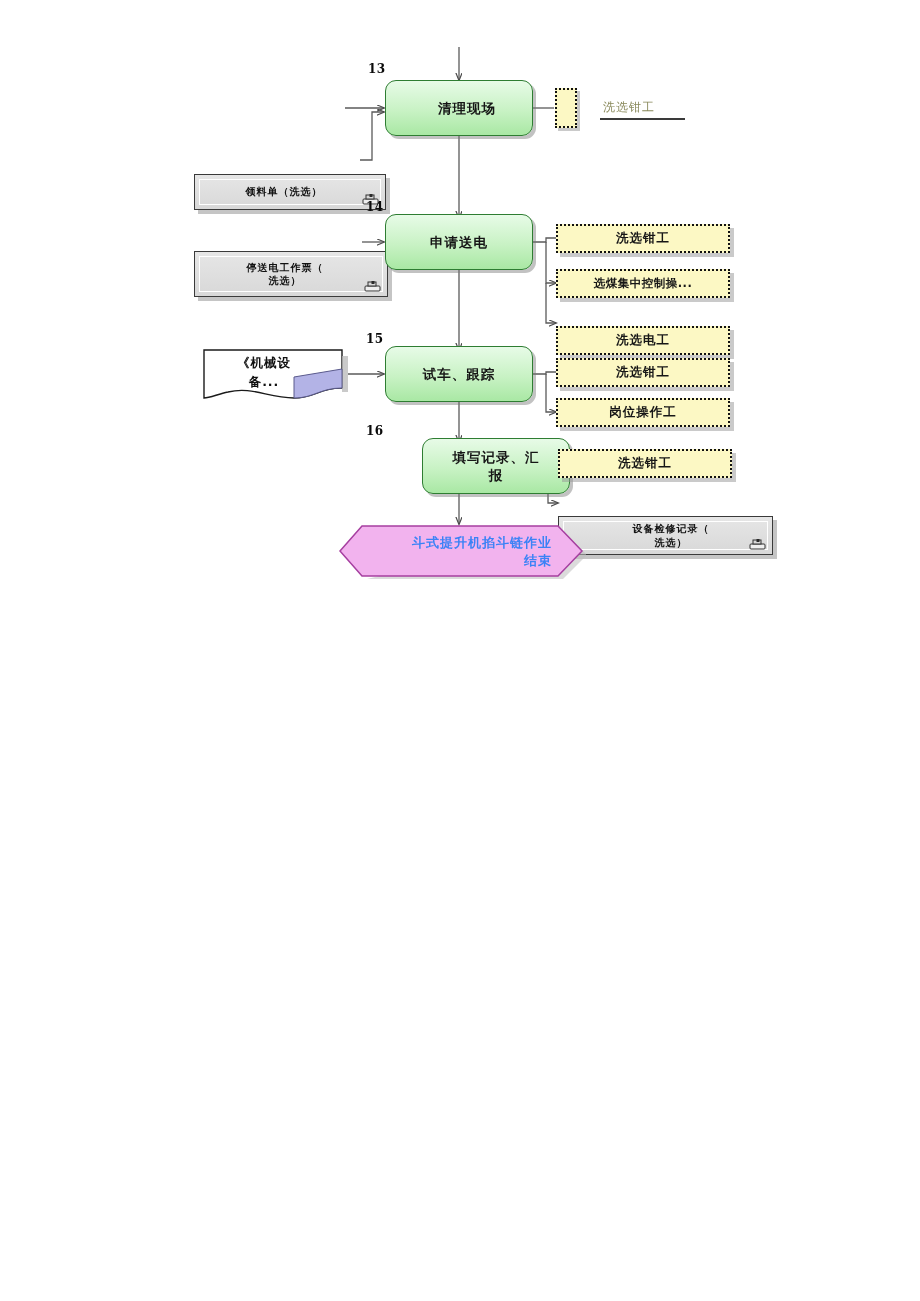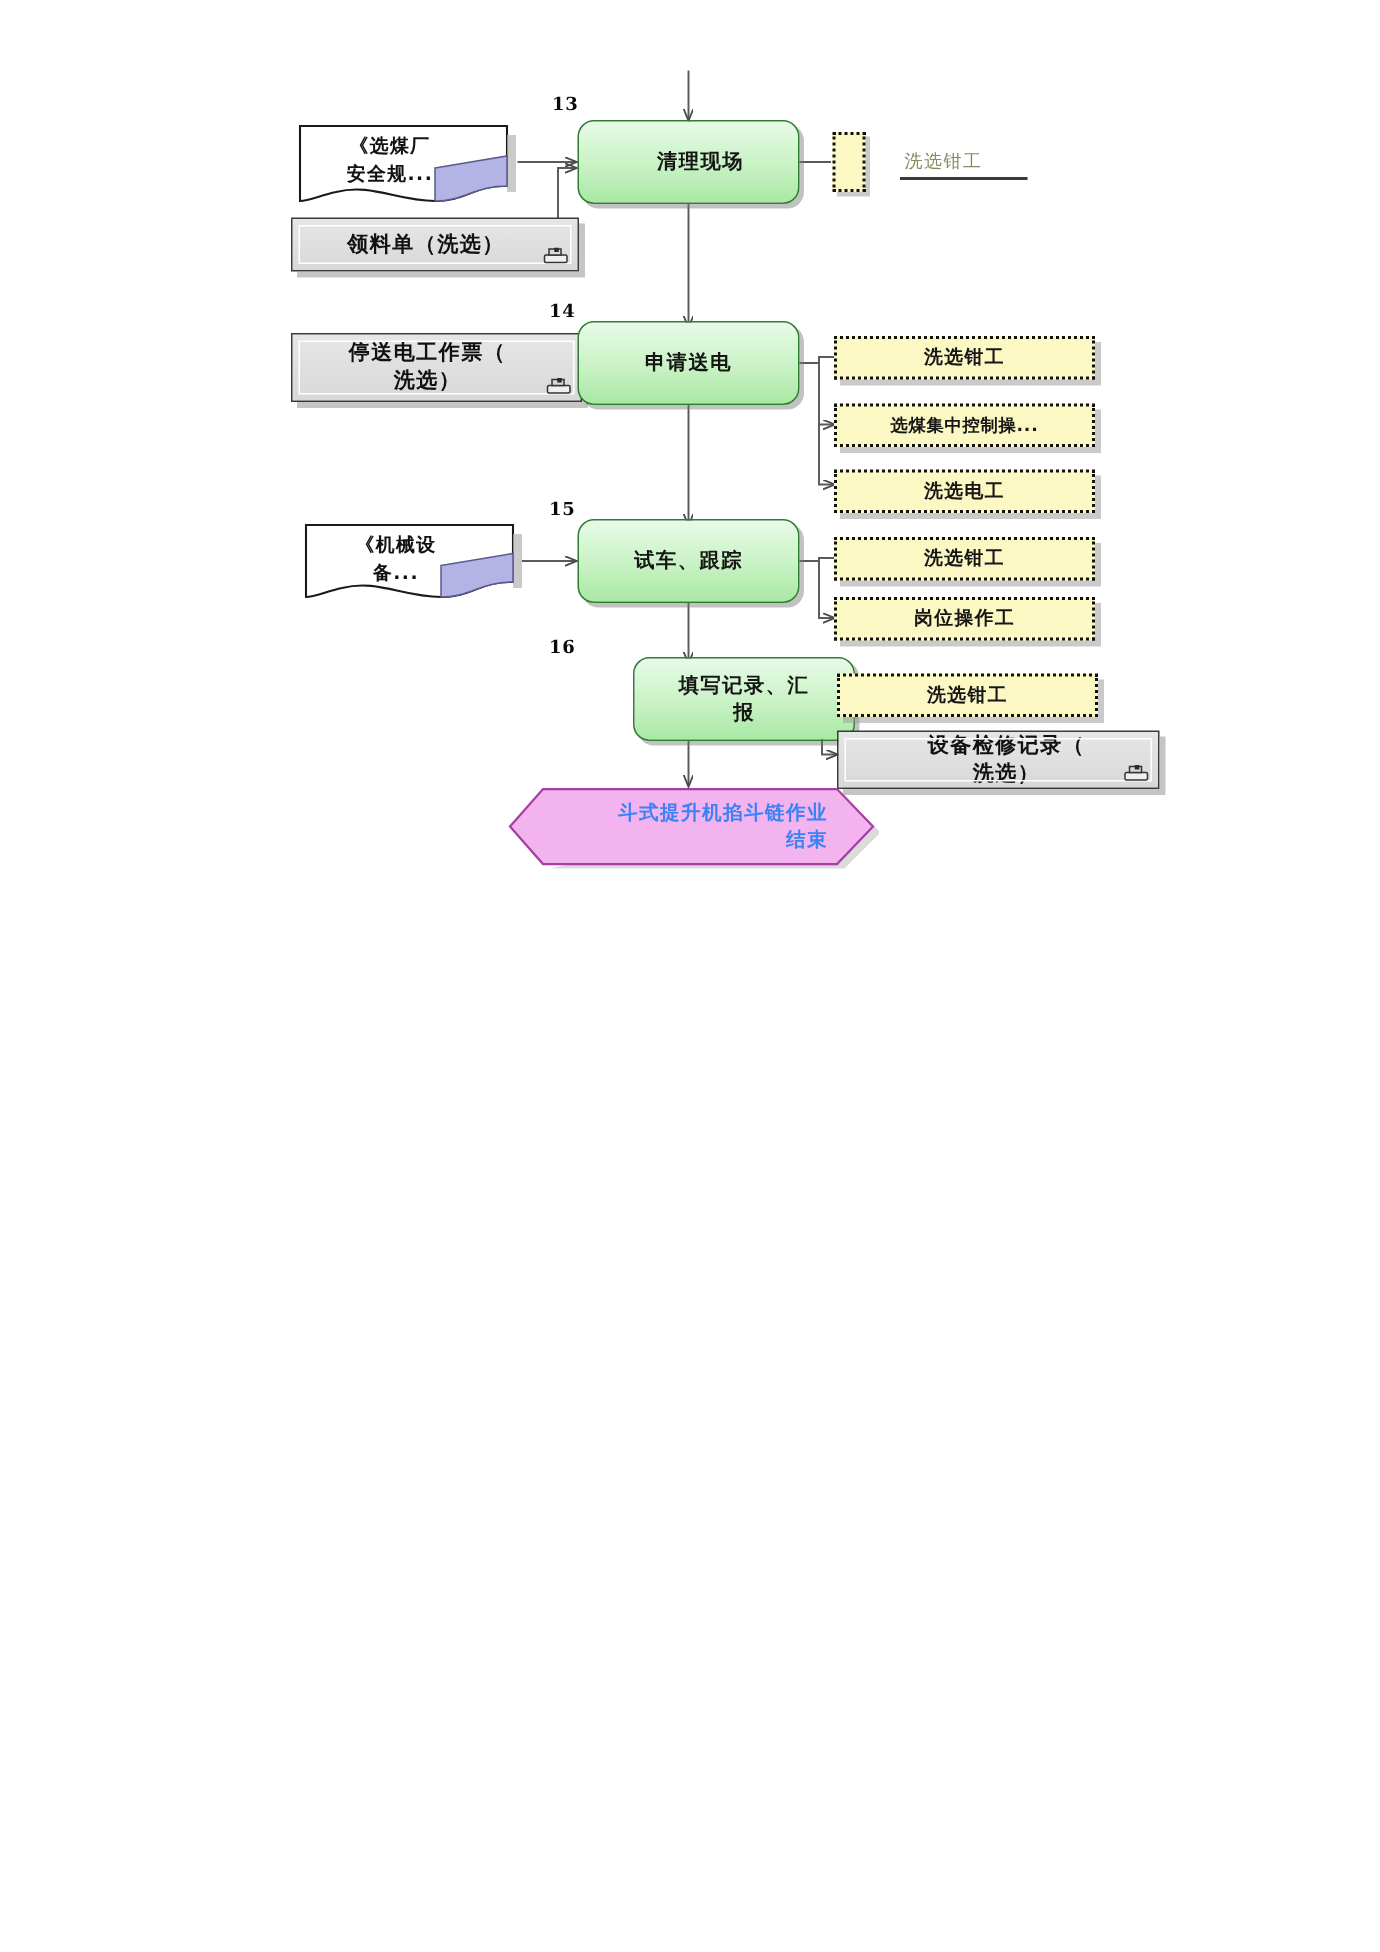--- a/index.html
+++ b/index.html
@@ -77,26 +77,27 @@
   
   .record {
     border: 1.3px solid #3a3a3a;
     background: linear-gradient(180deg,#e6e6e6 0%, #d8d8d8 100%);
     box-shadow: 4px 4px 0 rgba(150,150,150,.55);
     display: flex;
     align-items: center;
     justify-content: center;
     text-align: center;
     color: #111111;
-    font-size: 14px;
+    font-size: 10px;
     font-weight: 600;
     letter-spacing: 1px;
     line-height: 1.35;
     padding: 2px 18px 2px 6px;
     position: absolute;
+    margin-top: 29px;
   }
   .record .inner-rule {
     position: absolute;
     left: 4px; right: 4px; top: 4px; bottom: 4px;
     border: 1px solid #ffffff;
     pointer-events: none;
   }
   
   .printer-icon {
     position: absolute;
@@ -201,34 +202,20 @@
       <path d="M533,466 L548,466 L548,463 L558,463"></path>
       <path d="M548,466 L548,503 L558,503" marker-end="url(#ah)"></path>
 
       <path d="M459,494 L459,512"></path>
       <path d="M459,512 L459,524" marker-end="url(#ah)"></path>
     </g>
   </svg>
 
   <div class="node step-num" style="left:368px; top:63px;">13</div>
 
-  <div class="doc-wrap" style="left:198px; top:82px; width:148px; height:58px;">
-    <svg width="148" height="58" viewBox="0 0 148 58" xmlns="http://www.w3.org/2000/svg">
-      <path d="M2,2 L140,2 L140,42 L138,42
-               C118,42 112,52 92,52
-               C66,52 50,40 26,46
-               C16,48 8,52 2,52 Z" fill="#ffffff" stroke="#1a1a1a" stroke-width="1.4"></path>
-      <path d="M140,8 L146,8 L146,46 L140,46 Z" fill="#b8b8b8" opacity=".75"></path>
-      <path d="M92,30 L140,22 L140,42 C118,42 112,52 92,52 Z" fill="#b3b3e6" stroke="#5a5a8c" stroke-width="1"></path>
-    </svg>
-    <div class="doc-text">
-      <div>《选煤厂</div>
-      <div>安全规...</div>
-    </div>
-  </div>
 
   <div class="record" style="left:194px; top:145px; width:166px; height:30px;">
     <span class="inner-rule"></span>
     <span>领料单（洗选）</span>
     <svg class="printer-icon" viewBox="0 0 17 12">
       <rect x="1" y="5" width="15" height="5" rx="1" fill="#efefef" stroke="#333" stroke-width="1"></rect>
       <rect x="4" y="1" width="8" height="4" fill="#d8d8d8" stroke="#333" stroke-width="1"></rect>
       <rect x="7.5" y="0" width="3" height="3" fill="#2a2a2a"></rect>
     </svg>
   </div>
@@ -260,21 +247,21 @@
   <div class="node process" style="left:385px; top:214px; width:148px; height:56px;">
     <span>申请送电</span>
   </div>
 
   <div class="node role" style="left:556px; top:224px; width:174px; height:29px;">
     <span>洗选钳工</span>
   </div>
   <div class="node role small-label" style="left:556px; top:269px; width:174px; height:29px;">
     <span>选煤集中控制操...</span>
   </div>
-  <div class="node role" style="left:556px; top:313px; width:174px; height:29px;">
+  <div class="node role" style="left:556px; top:326px; width:174px; height:29px;">
     <span>洗选电工</span>
   </div>
 
   <div class="node step-num" style="left:366px; top:333px;">15</div>
 
   <div class="doc-wrap" style="left:202px; top:348px; width:148px; height:55px;">
     <svg width="148" height="55" viewBox="0 0 148 55" xmlns="http://www.w3.org/2000/svg">
       <path d="M2,2 L140,2 L140,40 L138,40
                C118,40 112,50 92,50
                C66,50 50,38 26,44

